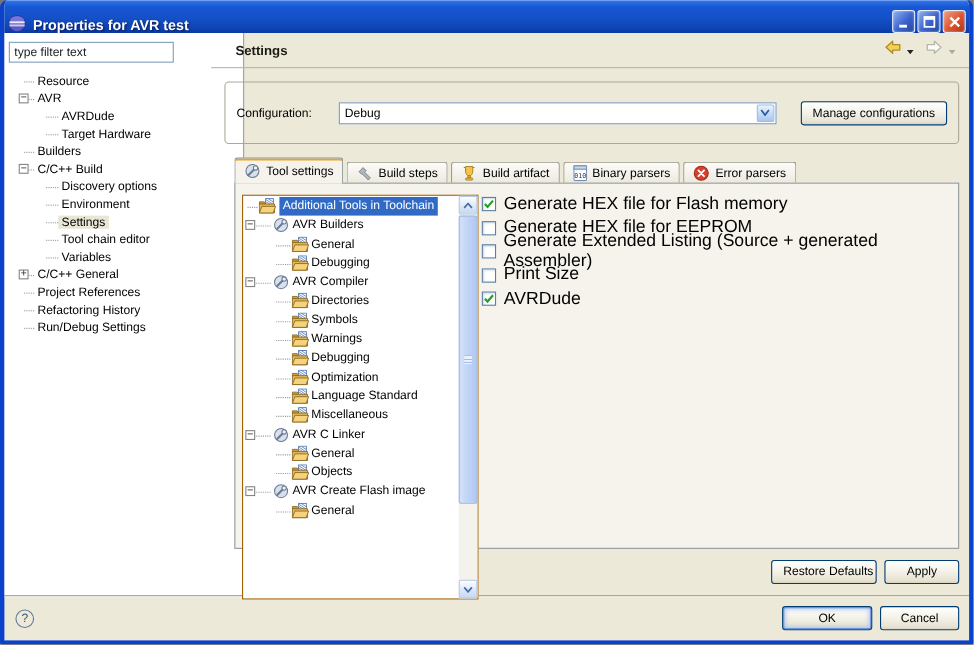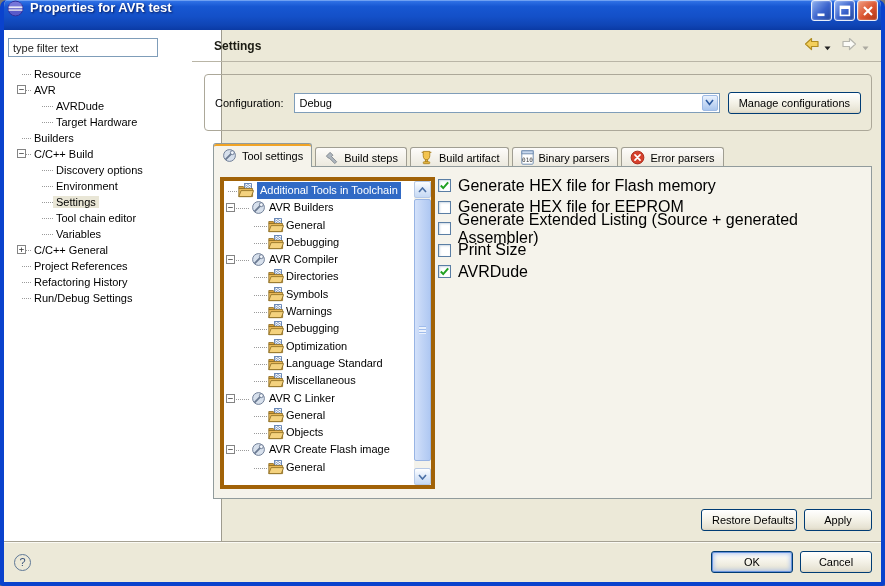--- a/index.html
+++ b/index.html
@@ -11,21 +11,21 @@
     border:4px solid #0A42CD; border-top:none;
     border-radius:7px 7px 3px 3px;
     background:#ECE9D8; overflow:hidden;
   }
   
   .titlebar{
     position:relative; margin:0 -4px; height:30px; width:885px;
     border-radius:7px 7px 0 0;
     background:linear-gradient(180deg,#3A7BE8 0%,#2E6FE4 5%,#1757D2 22%,#1450C8 55%,#0F44B4 85%,#0A3AA4 100%);
     box-shadow:inset 0 1px 0 #6FA0F2;
-    display:flex; align-items:flex-start; padding:0 7px; gap:6px;
+    display:flex; align-items:flex-end; padding:0 7px; gap:6px;
   }
   .title-text{ color:#fff; font-weight:bold; font-size:13px; text-shadow:1px 1px 2px rgba(0,0,40,.65); flex:1; }
   .app-icon{ display:flex; }
   .winbtns{ display:flex; gap:2px; }
   .wbtn{
     width:21px; height:21px; border-radius:3px; border:1px solid #E8EEFA;
     display:flex; align-items:center; justify-content:center; cursor:default;
     background:linear-gradient(135deg,#8FB0F0 0%,#3A62CC 55%,#24479E 100%);
     box-shadow:inset 0 0 2px rgba(255,255,255,.6);
   }
@@ -53,21 +53,21 @@
 
   
   .main{ position:absolute; left:188px; top:30px; right:0; height:511px; }
   .page-header{ height:32px; border-bottom:1px solid #B9B5A6;
     display:flex; align-items:center; padding:0 12px 0 22px; }
   .page-title{ font-weight:bold; font-size:12px; color:#1A1A12; }
   .nav-arrows{ margin-left:auto; display:flex; align-items:center; gap:4px; }
 
   .config-group{ position:absolute; left:12px; right:9px; top:44px; height:57px;
     border:1px solid #ACA899; border-radius:4px;
-    display:flex; align-items:center; padding:0 10px; }
+    display:flex; align-items:center; padding:0 10px;gap:14px; }
   .config-label{ font-size:11px; white-space:nowrap; }
   .combo{ position:relative; height:20px; flex:1; margin-left:10px;
     border:1px solid #7F9DB9; background:#fff; font-size:11px;
     display:flex; align-items:center; padding-left:5px; }
   .combo-btn{ position:absolute; right:1px; top:1px; bottom:1px; width:16px;
     border:1px solid #9EBAE4; border-radius:2px;
     background:linear-gradient(180deg,#EAF2FD 0%,#C6D9F4 55%,#AAC6EE 100%);
     display:flex; align-items:center; justify-content:center; }
 
   .xpbtn{
@@ -85,22 +85,22 @@
     background:linear-gradient(180deg,#FDFCFA 0%,#EBE8DD 100%);
     margin-right:3px; font-size:11px; position:relative; }
   .tab.active{ height:24px; background:#F5F3EB; border-color:#919B9C; z-index:3;
     box-shadow:inset 0 3px 0 -1px #F0A325; }
   .tab .ticon{ display:flex; }
 
   .tab-panel{ position:absolute; left:21px; right:9px; top:136px; height:333px;
     border:1px solid #919B9C; background:#F5F3EB; z-index:2; }
 
   
-  .tool-box{ position:absolute; left:6px; top:10px; width:215px; height:312px;
-    border:4px solid #a16207; background:#fff; }
+  .tool-box{ position:absolute; left:6px; top:10px; width:215px; height:368px;
+    border:1px solid #a16207; background:#fff; }
   .tool-rows{ position:absolute; top:1px; left:0; right:18px; bottom:1px; overflow:hidden; }
   .t-row{ position:relative; height:17.3px; font-size:11px; }
   .t-row .stub{ position:absolute; top:9px; border-top:1px dotted #9A9A9A; }
   .t-row.cat .stub{ left:7px; width:18px; }
   .t-row.child .stub{ left:30px; width:13px; }
   .t-row.rootleaf .stub{ left:4px; width:9px; }
   .t-icon{ position:absolute; top:1px; }
   .t-row.cat .t-icon{ left:27px; }
   .t-row.child .t-icon{ left:44px; }
   .t-row.rootleaf .t-icon{ left:14px; }

